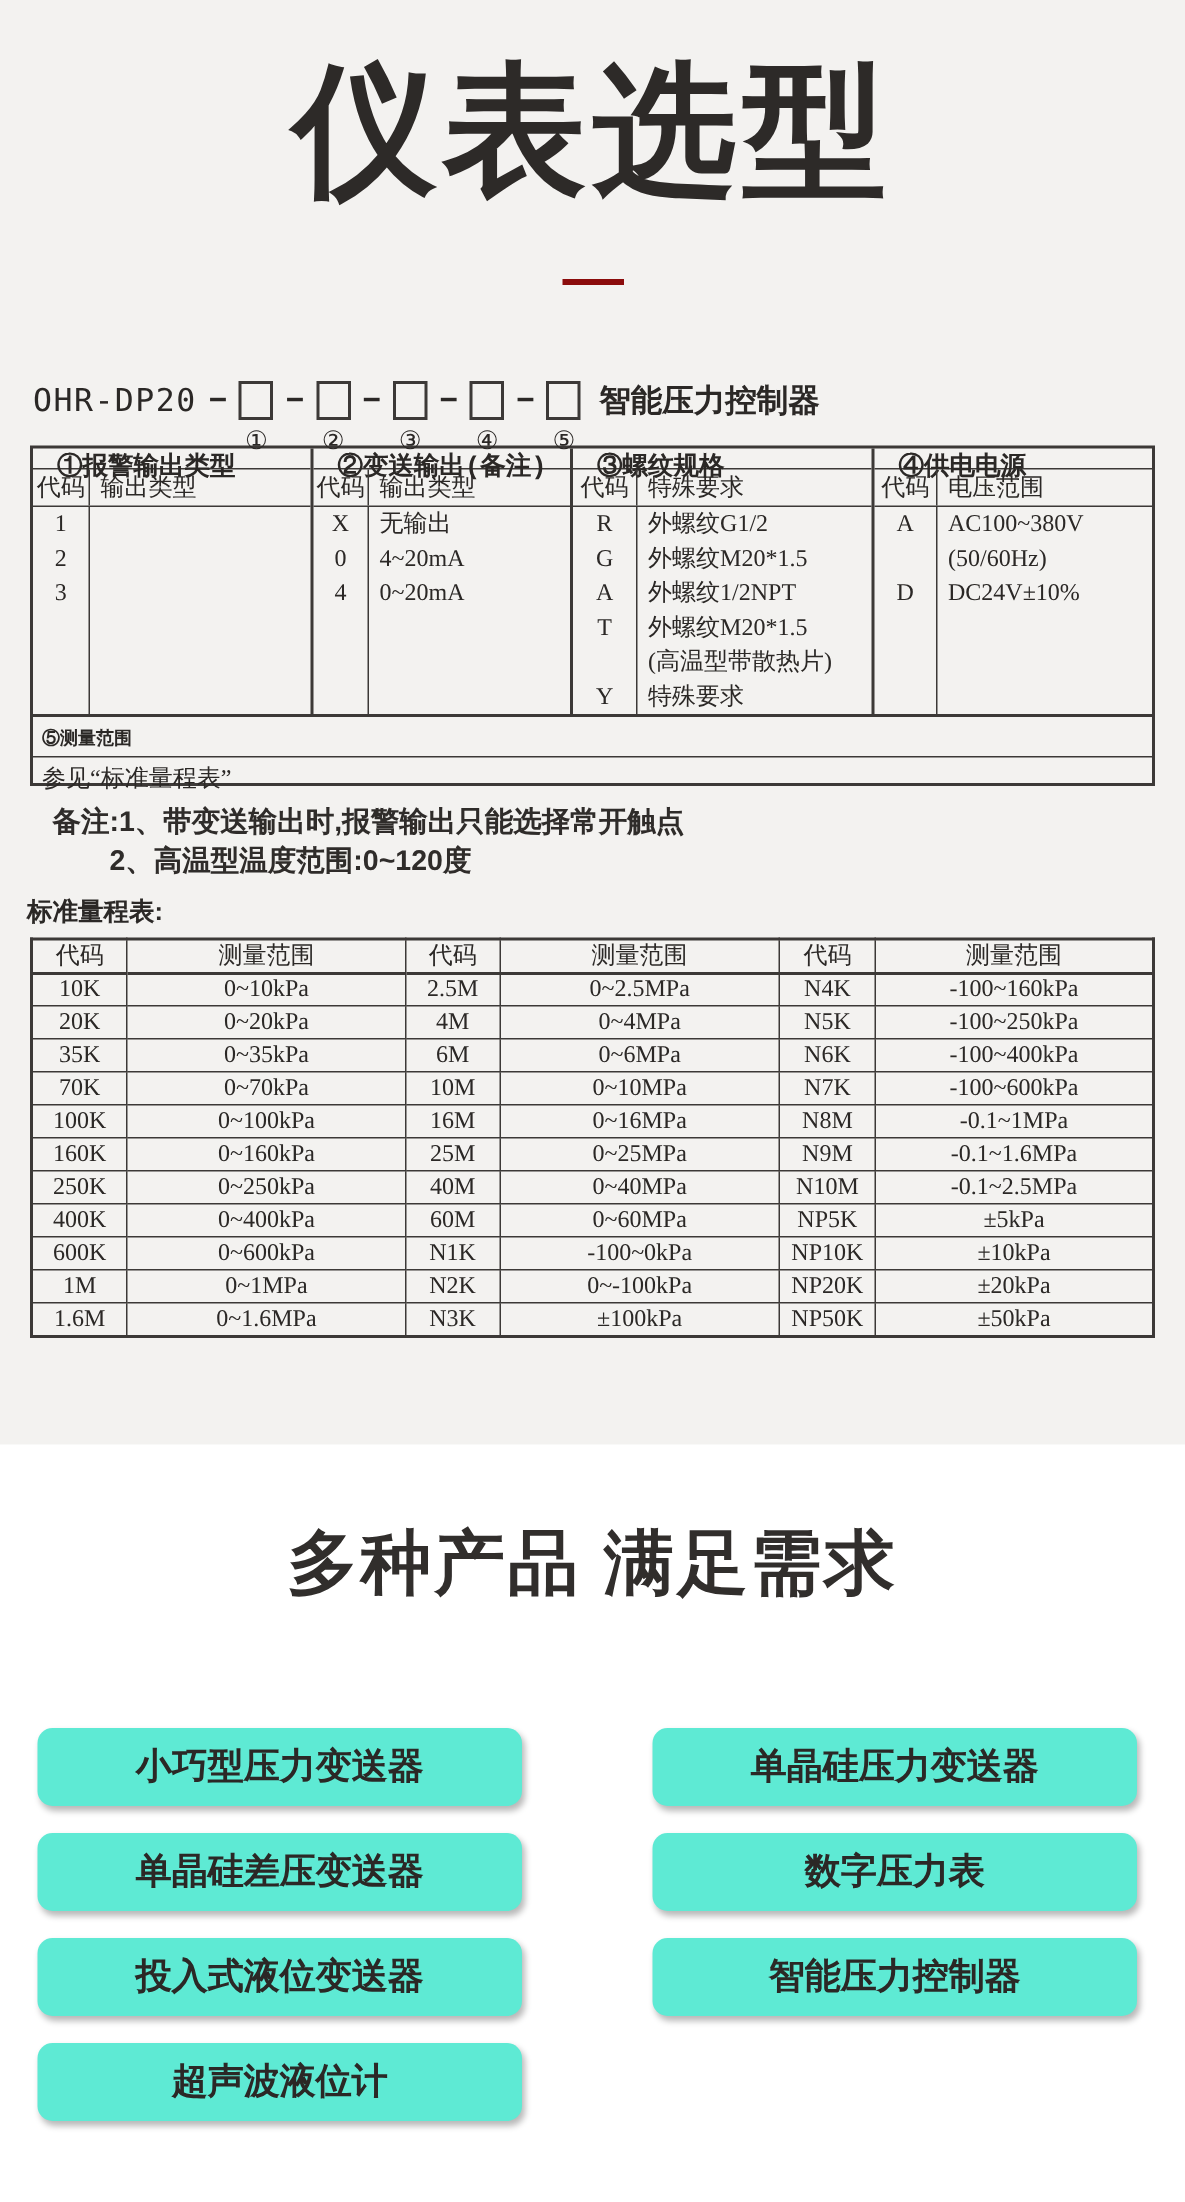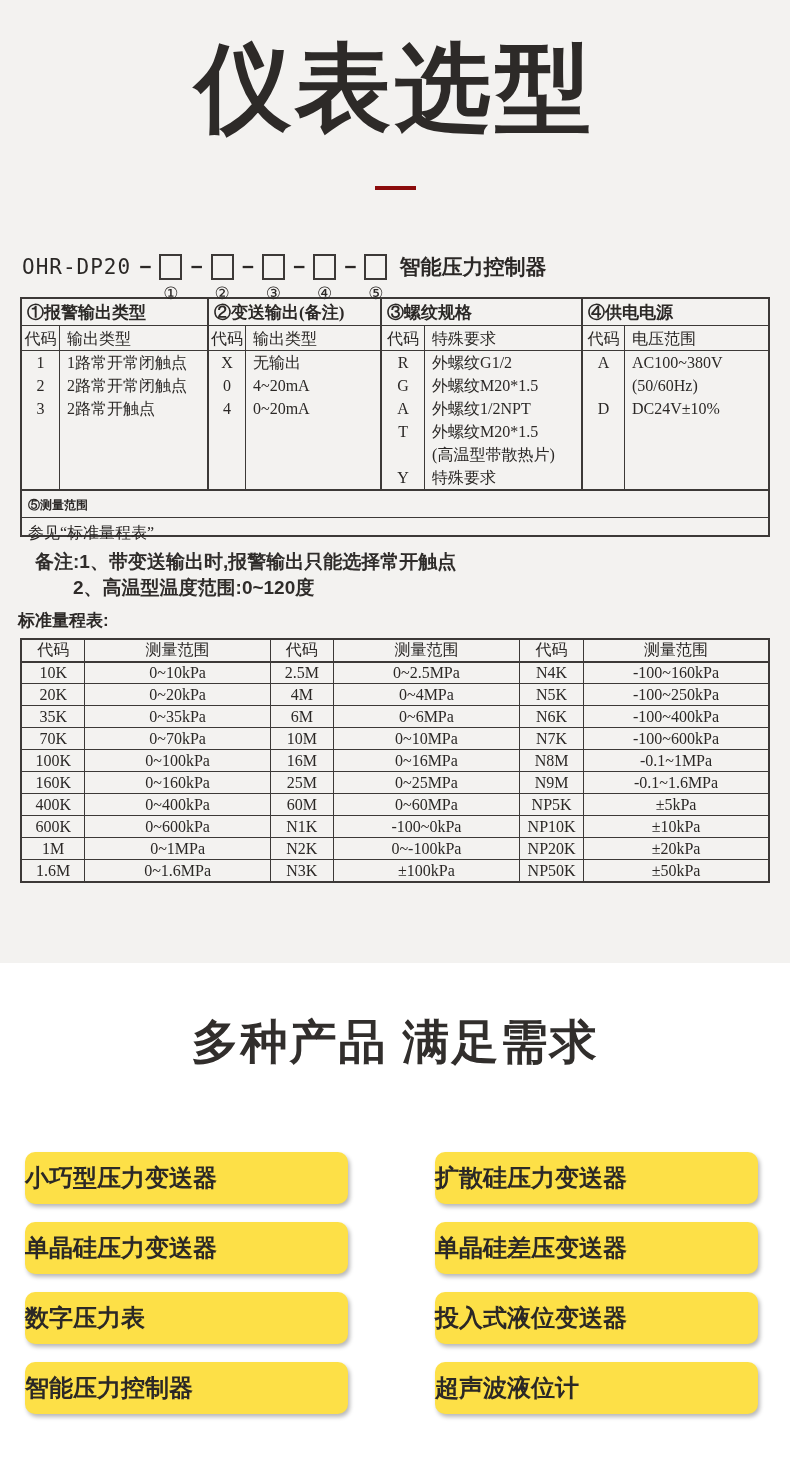--- a/index.html
+++ b/index.html
@@ -24,22 +24,22 @@
   .box { position:absolute; top:0; left:0; width:23px; height:26px; border:2px solid #3c3937; background:transparent; }
   .circ { position:absolute; top:29px; left:50%; transform:translateX(-50%);
           font-family:"Liberation Serif","DejaVu Serif",serif; font-size:17px; font-weight:normal; color:#2b2826; }
   .model-suffix { margin-left:12px; font-size:21px; font-weight:bold; }
 
   
   .big-table { width:750px; margin:15px 0 0 20px; border:2px solid #3c3937;
                font-family:"Liberation Serif","DejaVu Serif",serif; font-size:16px; color:#2b2826; }
   .sel-cols { display:flex; }
   .sel-col.sep { border-left:2px solid #3c3937; }
-  .sel-title { height:27px; line-height:27px; padding-left:5px; border-bottom:1px solid #3c3937;
-               font-family:Liberation Serif, serif; font-weight:bold; font-size:17px; }
+  .sel-title { height:14px; line-height:27px; padding-left:16px; border-bottom:1px solid #3c3937;
+               font-family:Liberation Mono, monospace; font-weight:bold; font-size:17px; }
   .sel-sub { display:flex; height:25px; line-height:25px; border-bottom:1px solid #3c3937; }
   .sel-sub .cc { text-align:center; border-right:1px solid #3c3937; flex:none; }
   .sel-sub .cv { padding-left:7px; }
   .sel-body { display:flex; height:138px; }
   .cc-col { flex:none; border-right:1px solid #3c3937; text-align:center; }
   .cv-col { padding-left:7px; }
   .cc-col div, .cv-col div { height:23px; line-height:23px; white-space:nowrap; }
   .range-title { border-top:2px solid #3c3937; height:28px; line-height:28px; padding-left:6px;
                  font-family:"Liberation Sans",sans-serif; font-weight:bold; font-size:12px; }
   .range-note { border-top:1px solid #3c3937; height:18px; line-height:29px; padding-left:6px; }
@@ -56,21 +56,21 @@
                              font-weight:normal; white-space:nowrap; }
   table.rt { border:2px solid #3c3937; }
   table.rt thead th { border-bottom:2px solid #3c3937; height:23px; }
 
   
   .bottom { width:790px; height:505px; background:#ffffff; }
   .products-headline { text-align:center; padding-top:48px; font-size:47px; font-weight:900;
                        letter-spacing:2px; color:#312e2c; }
   .btn-grid { display:grid; grid-template-columns:323px 323px; column-gap:87px; row-gap:18px;
               padding:0 28px 0 25px; margin-top:78px; }
-  .pbtn { height:52px; line-height:52px; text-align:left; background:#fde047;
+  .pbtn { height:52px; line-height:52px; text-align:center; background:#5eead4;
           border-radius:10px; font-size:24px; font-weight:bold; color:#2b2826;
           box-shadow:2px 3px 4px rgba(0,0,0,0.28); cursor:pointer; }
 </style>
 </head>
 <body>
 
 <div class="page">
 
   <section class="top">
 
@@ -126,25 +126,20 @@
             <div class="sel-title">①报警输出类型</div>
             <div class="sel-sub">
               <span class="cc" style="width: 38px;">代码</span>
               <span class="cv">输出类型</span>
             </div>
             <div class="sel-body">
               <div class="cc-col" style="width: 38px;">
                 <div>1</div>
                 <div>2</div>
                 <div>3</div>
-              </div>
-              <div class="cv-col">
-                <div>1路常开常闭触点</div>
-                <div>2路常开常闭触点</div>
-                <div>2路常开触点</div>
               </div>
             </div>
           </div>
           <div class="sel-col sep" style="width: 174px;">
             <div class="sel-title">②变送输出(备注)</div>
             <div class="sel-sub">
               <span class="cc" style="width: 37px;">代码</span>
               <span class="cv">输出类型</span>
             </div>
             <div class="sel-body">
@@ -278,20 +273,28 @@
           </tr>
           <tr>
             <td>160K</td>
             <td>0~160kPa</td>
             <td>25M</td>
             <td>0~25MPa</td>
             <td>N9M</td>
             <td>-0.1~1.6MPa</td>
           </tr>
           <tr>
+            <td>250K</td>
+            <td>0~250kPa</td>
+            <td>40M</td>
+            <td>0~40MPa</td>
+            <td>N10M</td>
+            <td>-0.1~2.5MPa</td>
+          </tr>
+          <tr>
             <td>400K</td>
             <td>0~400kPa</td>
             <td>60M</td>
             <td>0~60MPa</td>
             <td>NP5K</td>
             <td>±5kPa</td>
           </tr>
           <tr>
             <td>600K</td>
             <td>0~600kPa</td>
@@ -318,21 +321,20 @@
           </tr>
         </tbody>
     </table>
 
   </section>
 
   <section class="bottom">
     <h2 class="products-headline">多种产品  满足需求</h2>
     <div class="btn-grid" id="btn-grid">
         <div class="pbtn">小巧型压力变送器</div>
-        <div class="pbtn">扩散硅压力变送器</div>
         <div class="pbtn">单晶硅压力变送器</div>
         <div class="pbtn">单晶硅差压变送器</div>
         <div class="pbtn">数字压力表</div>
         <div class="pbtn">投入式液位变送器</div>
         <div class="pbtn">智能压力控制器</div>
         <div class="pbtn">超声波液位计</div>
       </div>
   </section>
 
 </div>

